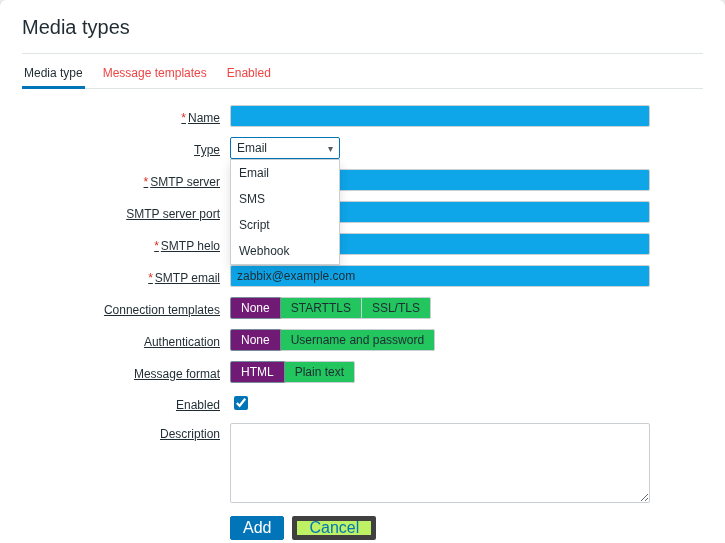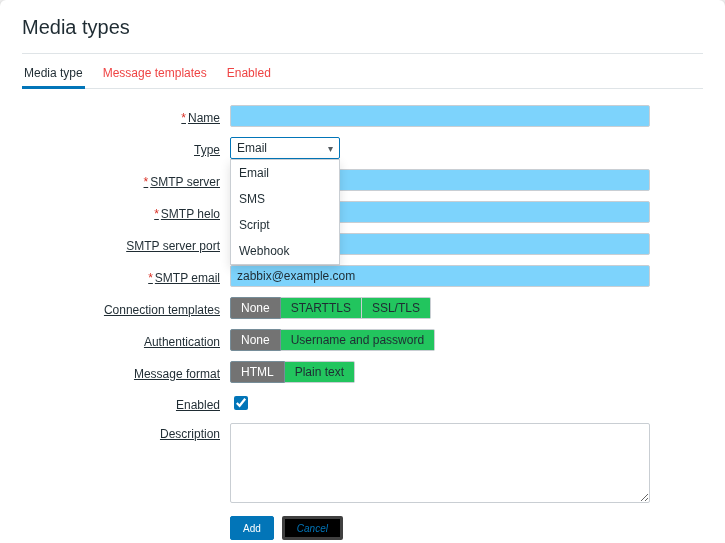--- a/index.html
+++ b/index.html
@@ -64,21 +64,21 @@
   .req { color:#d93025; margin-right:2px; }
   .field-col { flex:1; position:relative; }
   input[type="text"].txt {
     width: 420px;
     max-width: 100%;
     height: 22px;
     border: 1px solid #c9ced3;
     padding: 2px 6px;
     font-size: 12px;
     border-radius: 2px;
-    background:#7dd3fc;
+    background:#0ea5e9;
     color:#1f2c33;
   }
   .select-wrap {
     position: relative;
     width: 92px;
   }
   .select-display {
     width: 110px;
     height: 22px;
     border: 1px solid #0275b8;
@@ -113,21 +113,21 @@
     background:#22c55e;
     cursor:pointer;
     font-size:12px;
     height:22px;
     display:flex; align-items:center;
     color:#1f2c33;
   }
   .seg:first-child { border-left-width:1px; border-radius:2px 0 0 2px; }
   .seg:last-child { border-radius:0 2px 2px 0; }
   .seg.active {
-    background:#737373;
+    background:#701a75;
     border-color:#768d99;
     color:#fff;
   }
   textarea.desc {
     width: 420px;
     height: 80px;
     border:1px solid #c9ced3;
     border-radius:2px;
     resize: both;
     font-family: inherit;
@@ -136,26 +136,26 @@
   }
   .chk {
     width:14px; height:14px;
     accent-color:#0275b8;
   }
   .buttons { display:flex; gap:8px; }
   .btn {
     height:24px;
     padding: 0 12px;
     border-radius:2px;
-    font-size:10px;
+    font-size:16px;
     cursor:pointer;
     display:inline-flex; align-items:center;
   }
   .btn-primary { background:#0275b8; color:#fff; border:1px solid #0275b8; }
-  .btn-secondary { background:#000000; color:#0275b8; border:3px solid #404040;font-style:italic; }
+  .btn-secondary { background:#bef264; color:#0275b8; border:5px solid #404040; }
 </style>
 </head>
 <body>
 
 <div class="page">
  <div class="content">
   <h1 class="page-title">Media types</h1>
   <hr class="header-sep">
 
   <div class="tabs">
@@ -199,30 +199,30 @@
       <div class="label-col">
         <span class="req">*</span><span>SMTP server</span>
       </div>
       <div class="field-col">
         <input type="text" class="txt" value="m" style="">
       </div>
     </div>
 
     <div class="row center">
       <div class="label-col">
+        <span>SMTP server port</span>
+      </div>
+      <div class="field-col">
+        <input type="text" class="txt" value="" style="">
+      </div>
+    </div>
+
+    <div class="row center">
+      <div class="label-col">
         <span class="req">*</span><span>SMTP helo</span>
-      </div>
-      <div class="field-col">
-        <input type="text" class="txt" value="" style="">
-      </div>
-    </div>
-
-    <div class="row center">
-      <div class="label-col">
-        <span>SMTP server port</span>
       </div>
       <div class="field-col">
         <input type="text" class="txt" value="" style="">
       </div>
     </div>
 
     <div class="row center">
       <div class="label-col">
         <span class="req">*</span><span>SMTP email</span>
       </div>

